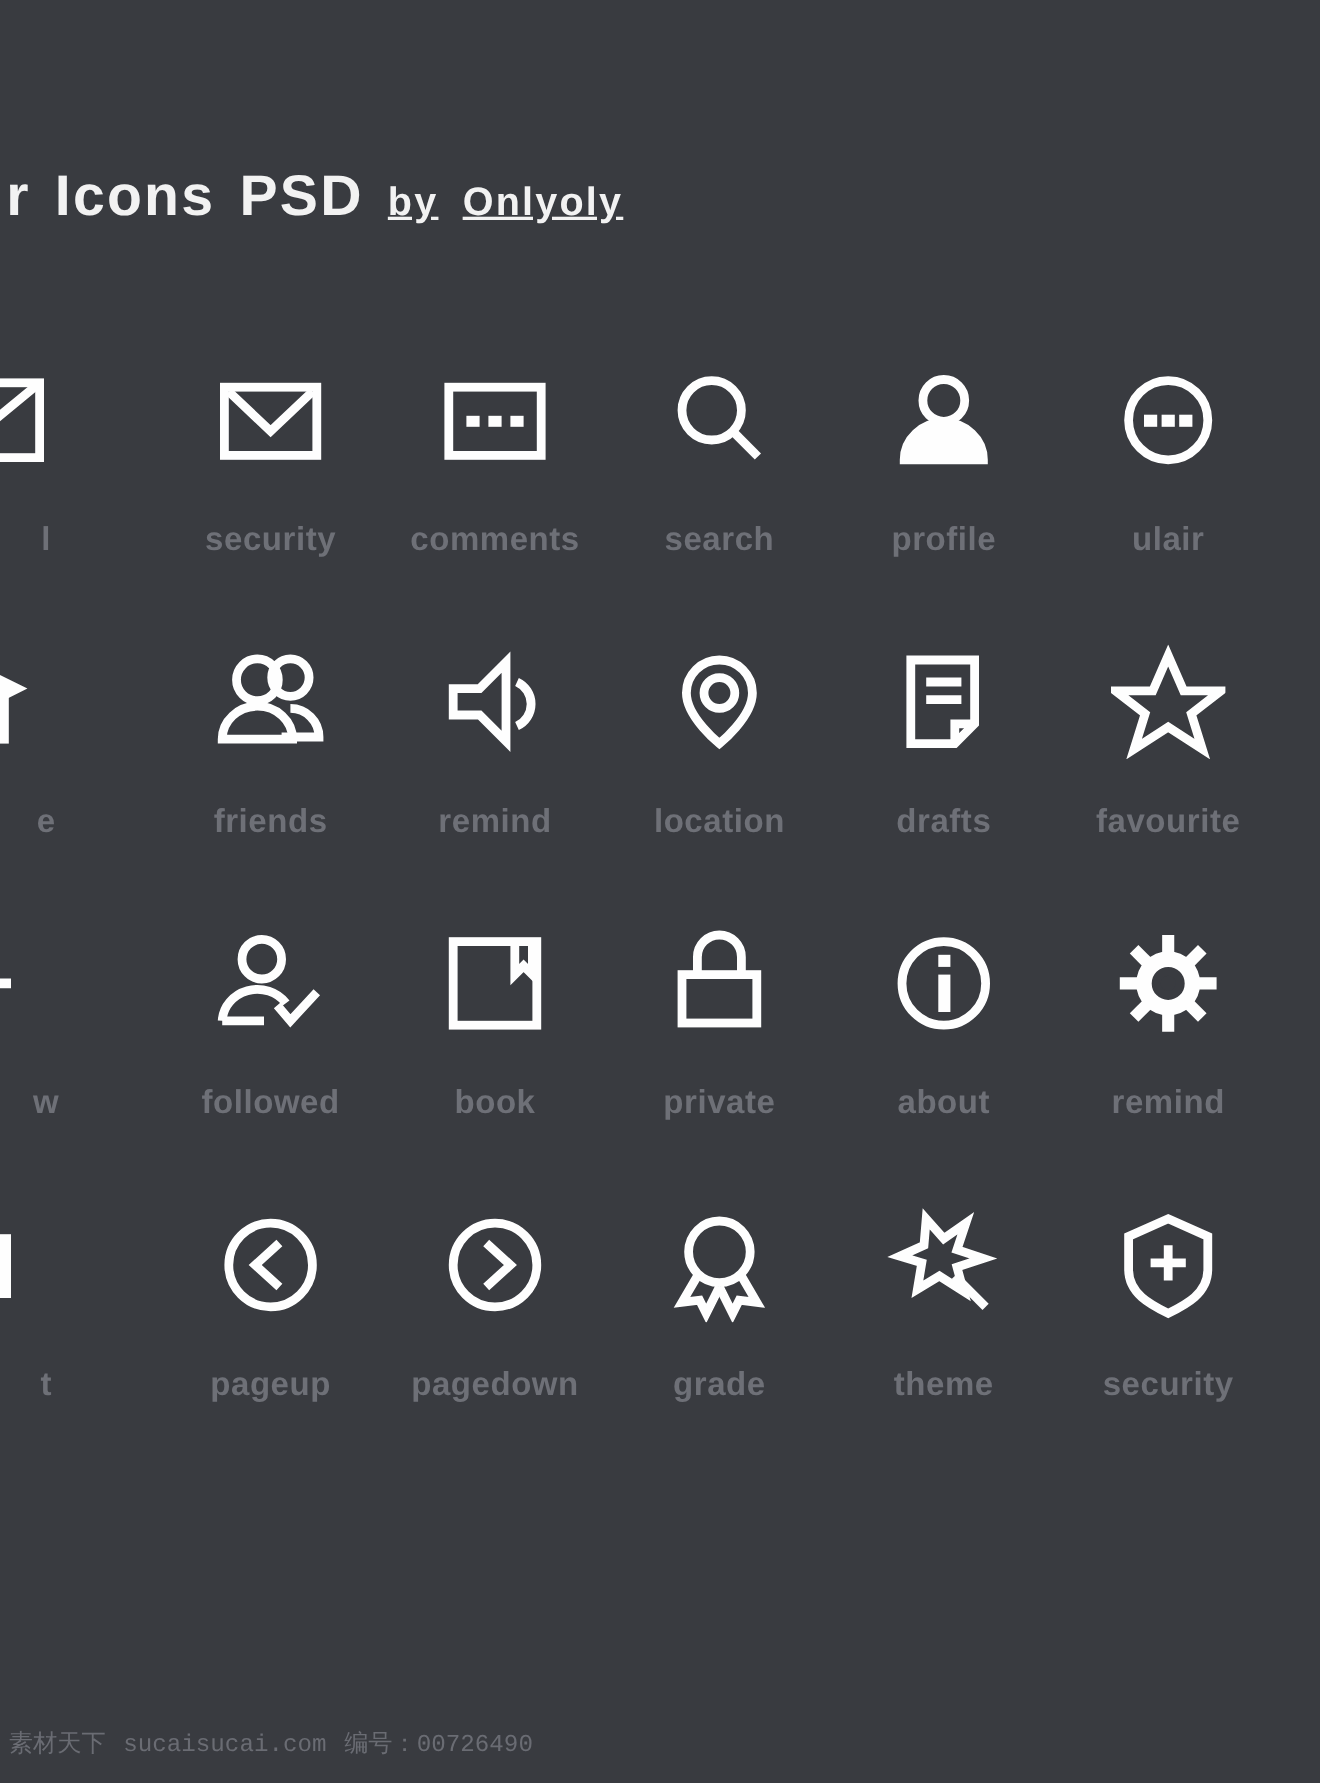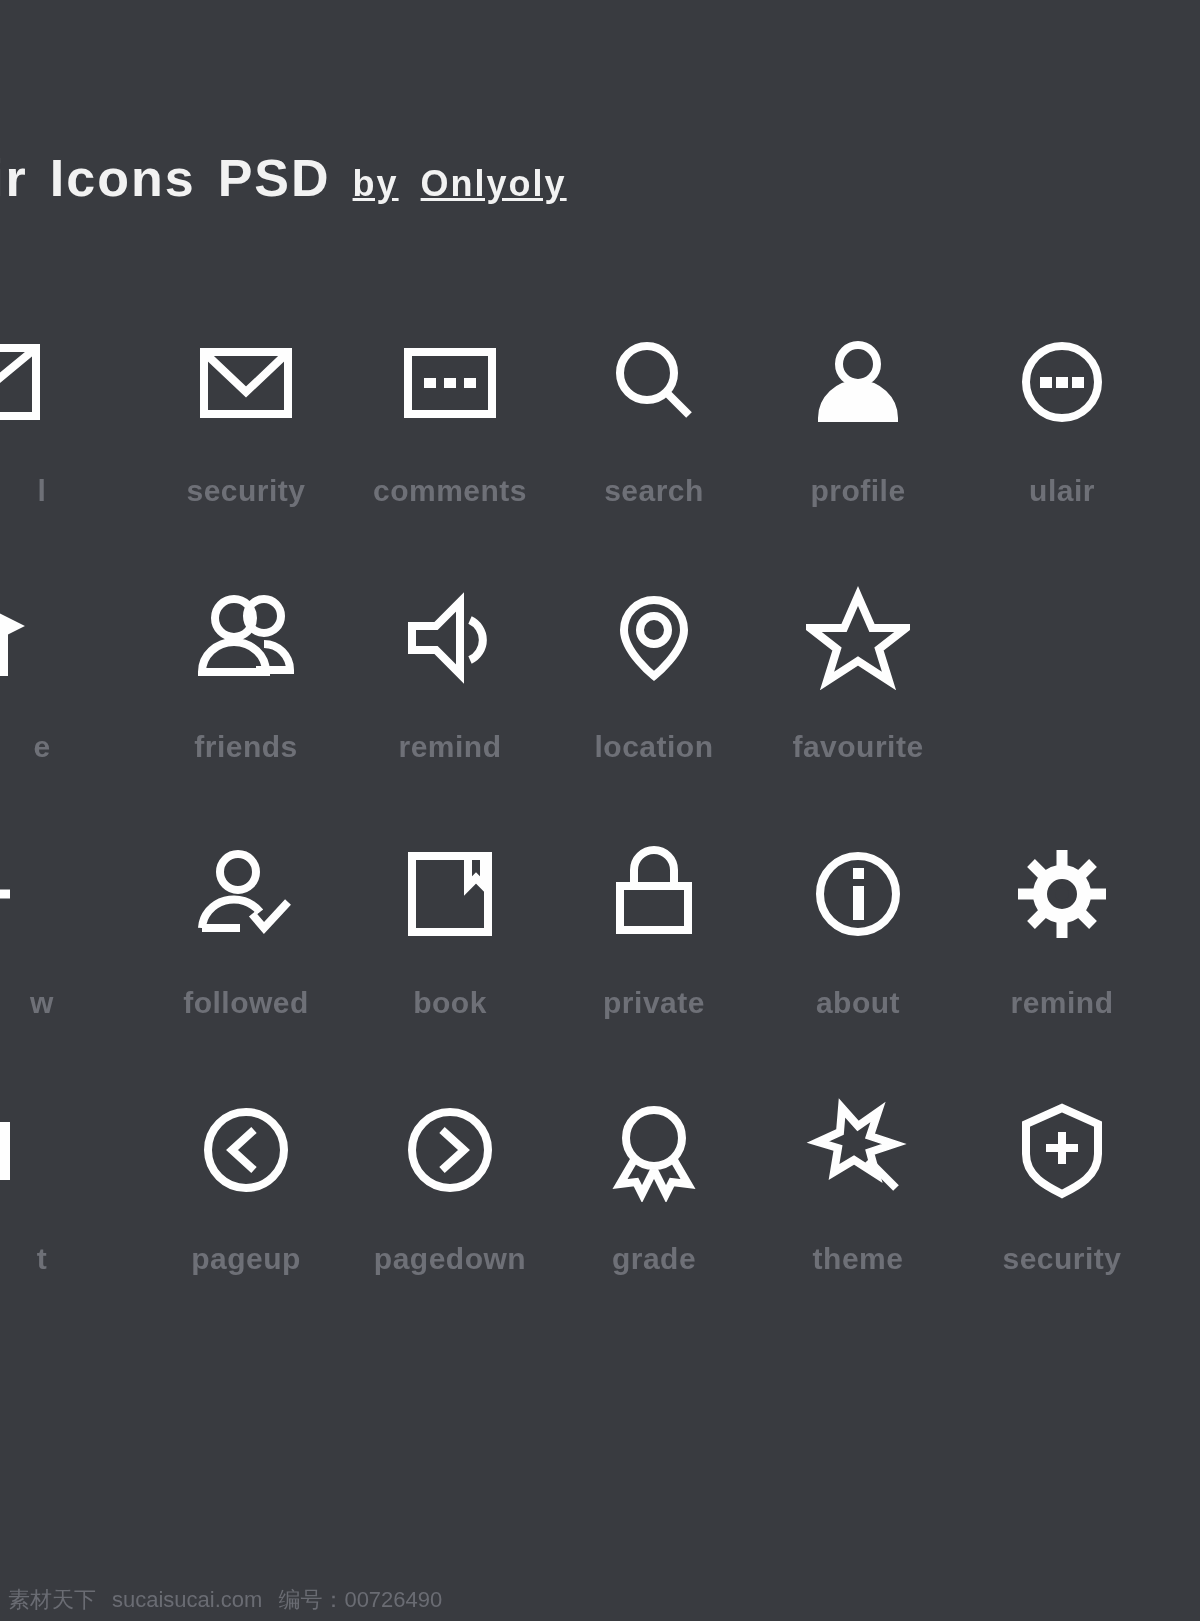--- a/index.html
+++ b/index.html
@@ -76,25 +76,25 @@
     font-weight: bold;
     letter-spacing: 0.5px;
     white-space: nowrap;
     text-align: center;
   }
 
   
   .watermark {
     position: absolute;
     left: 8px;
-    bottom: 6px;
+    bottom: 21px;
     color: #6a6c73;
     font-size: 22px;
     white-space: nowrap;
-    font-family: Liberation Sans, sans-serif;
+    font-family: Liberation Mono, monospace;
   }
   .watermark .seg { margin-right: 16px; }
 </style>
 </head>
 <body>
 
 <div id="stage">
 
   <div class="title">
     <span class="word">ulair</span><span class="word">Icons</span><span class="word">PSD</span><span class="word by">by</span><span class="word by">Onlyoly</span>
@@ -213,20 +213,31 @@
       <div class="cell">
         <div class="iconbox">
           <svg width="104" height="104" viewBox="0 0 104 104" fill="none" stroke="#fefefe" stroke-width="8">
             <path d="M52 14 a30 30 0 0 1 30 30 c0 22 -30 46 -30 46 c0 0 -30 -24 -30 -46 a30 30 0 0 1 30 -30 Z"></path>
             <circle cx="52" cy="44" r="14"></circle>
           </svg>
         </div>
         <div class="label">location</div>
       </div>
 
+      <div class="cell">
+        <div class="iconbox">
+          <svg width="104" height="104" viewBox="0 0 104 104" fill="none" stroke="#fefefe" stroke-width="8">
+            <path d="M22 14 L80 14 L80 72 L62 90 L22 90 Z"></path>
+            <line x1="36" y1="34" x2="68" y2="34"></line>
+            <line x1="36" y1="50" x2="68" y2="50"></line>
+            <polyline points="80,72 62,72 62,90"></polyline>
+          </svg>
+        </div>
+        <div class="label">drafts</div>
+      </div>
 
       <div class="cell">
         <div class="iconbox">
           <svg width="104" height="104" viewBox="0 0 104 104" fill="none" stroke="#fefefe" stroke-width="8" stroke-linejoin="miter">
             <polygon points="52,10 66,42 100,42 73,63 83,95 52,75 21,95 31,63 4,42 38,42"></polygon>
           </svg>
         </div>
         <div class="label">favourite</div>
       </div>
 

